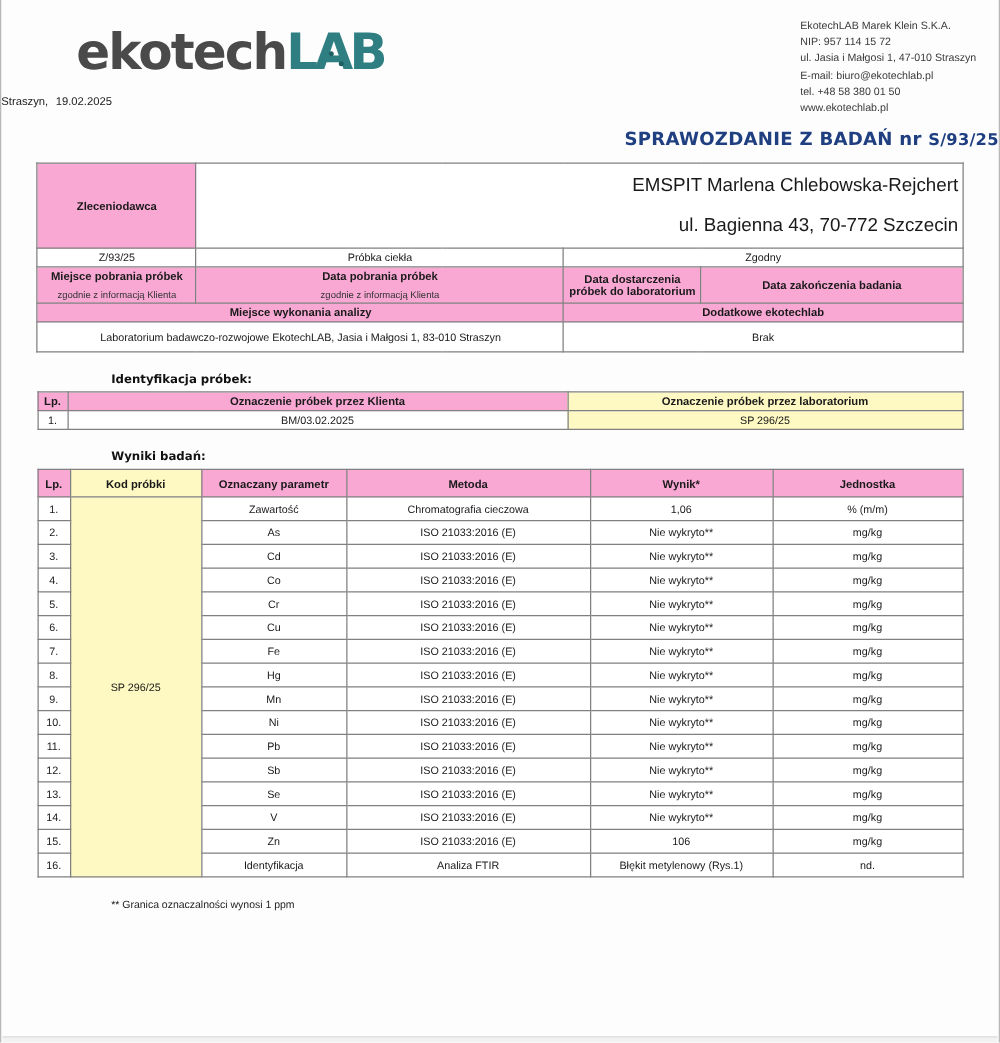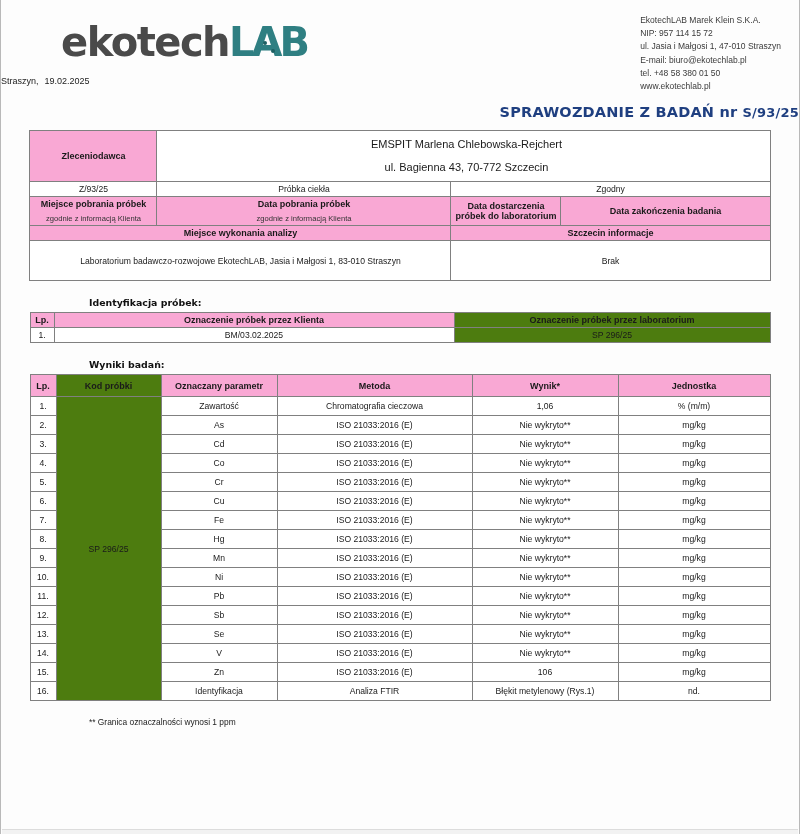--- a/index.html
+++ b/index.html
@@ -104,30 +104,30 @@
     font-weight: 700;
     font-size: 9px;
   }
   .hdr .sub {
     display: block;
     font-weight: 400;
     font-size: 7.6px;
     margin-top: 5px;
     color: #333;
   }
-  .shade-cell { background: #4d7c0f; }
+  .shade-cell { background: #fef9c3; }
 
   .info-table {
     width: 740px;
     margin: 0 auto;
   }
   .cell-left {
-    text-align: center;
+    text-align: right;
     padding-left: 9px;
-    font-size: 11px;
+    font-size: 15px;
     line-height: 2.1;
   }
 
   
   .caption {
     font-size: 9.4px;
     font-weight: 700;
     color: #111;
     margin: 16px 0 4px 88px;
     font-family: "DejaVu Sans", sans-serif;
@@ -211,24 +211,24 @@
         <td class="hdr" colspan="2">
           <span>Data pobrania próbek</span>
           <span class="sub">zgodnie z informacją Klienta</span>
         </td>
         <td class="hdr">Data dostarczenia próbek do laboratorium</td>
         <td class="hdr">Data zakończenia badania</td>
       </tr>
 
       <tr>
         <td class="hdr" colspan="3">Miejsce wykonania analizy</td>
-        <td class="hdr" colspan="2">Szczecin informacje</td>
-      </tr>
-      <tr>
-        <td colspan="3" style="height:40px">Laboratorium badawczo-rozwojowe EkotechLAB, Jasia i Małgosi 1, 83-010 Straszyn</td>
+        <td class="hdr" colspan="2">Dodatkowe ekotechlab</td>
+      </tr>
+      <tr>
+        <td colspan="3" style="height:24px">Laboratorium badawczo-rozwojowe EkotechLAB, Jasia i Małgosi 1, 83-010 Straszyn</td>
         <td colspan="2">Brak</td>
       </tr>
     </tbody>
   </table>
 
   <div class="caption">Identyfikacja próbek:</div>
   <table class="ident-table">
     <colgroup>
         <col style="width:24px">
         <col style="width:400px">

